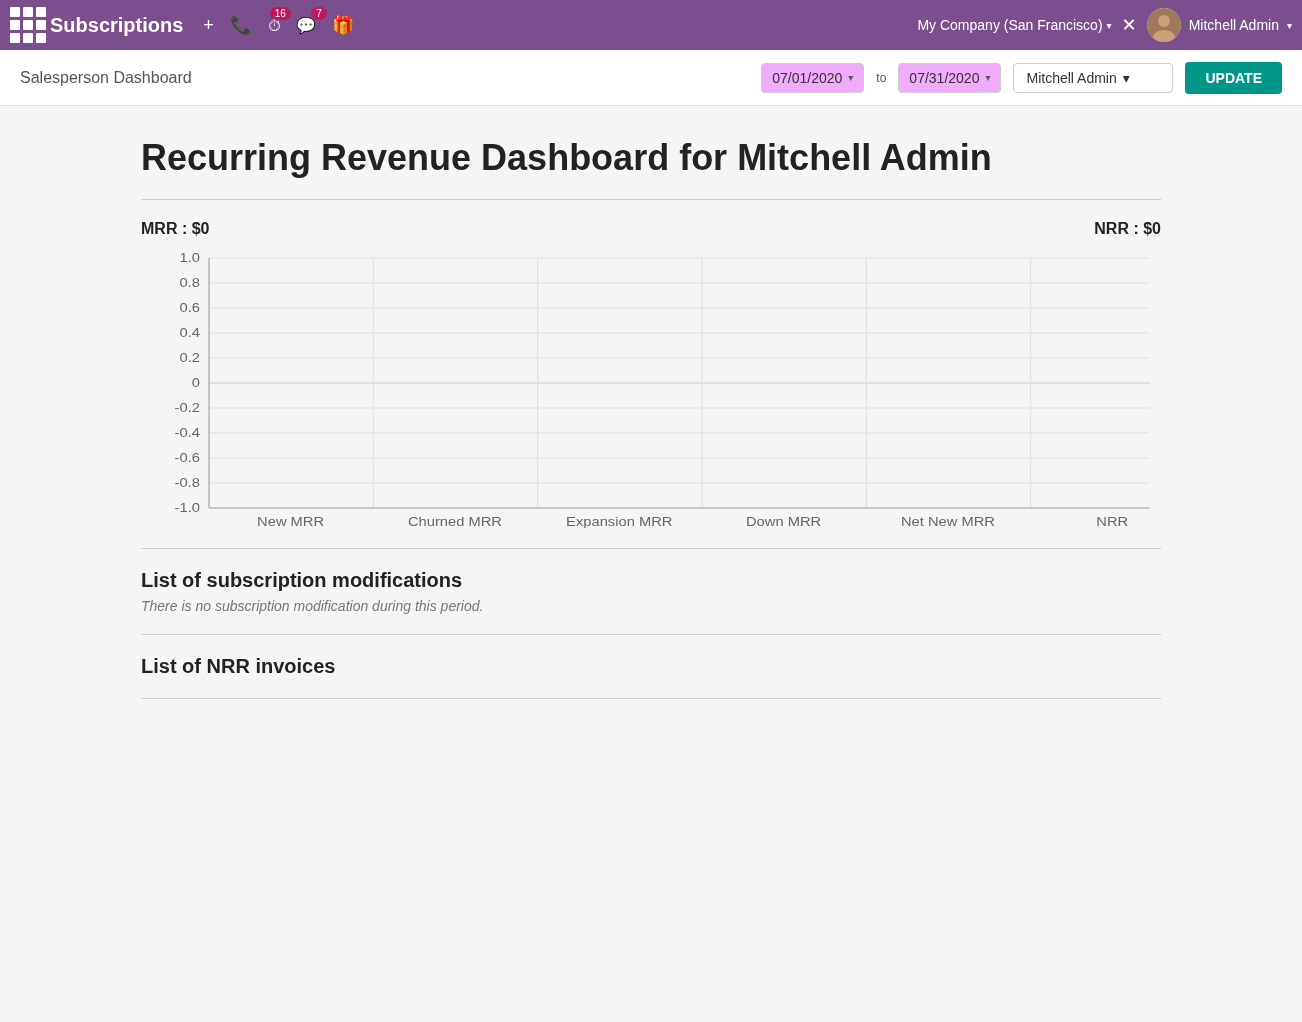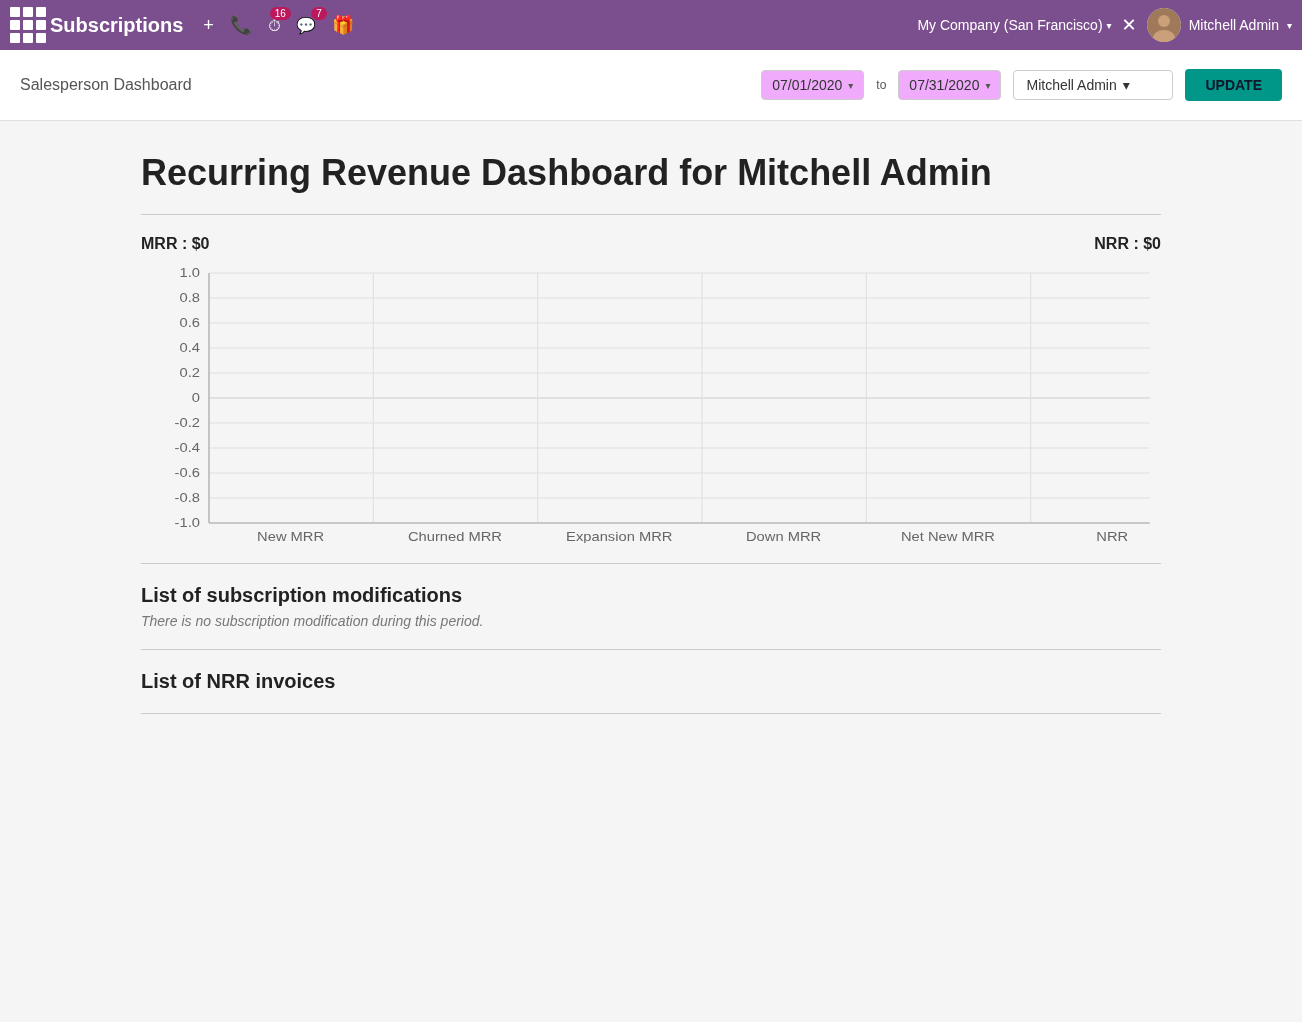--- a/index.html
+++ b/index.html
@@ -60,21 +60,21 @@
       font-size: 18px;
     }
     .user-name {
       color: white; font-size: 14px; cursor: pointer;
     }
     .dropdown-arrow { color: white; font-size: 10px; }
 
     
     .subheader {
       background: white;
-      height: 71px;
+      height: 56px;
       display: flex;
       align-items: center;
       padding: 0 20px;
       border-bottom: 1px solid #e0e0e0;
       gap: 12px;
     }
     .subheader-title {
       font-size: 16px;
       color: #555;
       flex: 1;
@@ -99,21 +99,21 @@
       padding: 6px 12px;
       font-size: 14px;
       background: white;
       cursor: pointer;
       display: flex; align-items: center; gap: 6px;
       color: #333;
       min-width: 160px;
     }
     .update-btn {
       background: #009688;
-      color: #0f172a;
+      color: #ffffff;
       border: none;
       border-radius: 4px;
       padding: 8px 20px;
       font-size: 14px;
       font-weight: bold;
       cursor: pointer;
     }
 
     
     .main-content {

